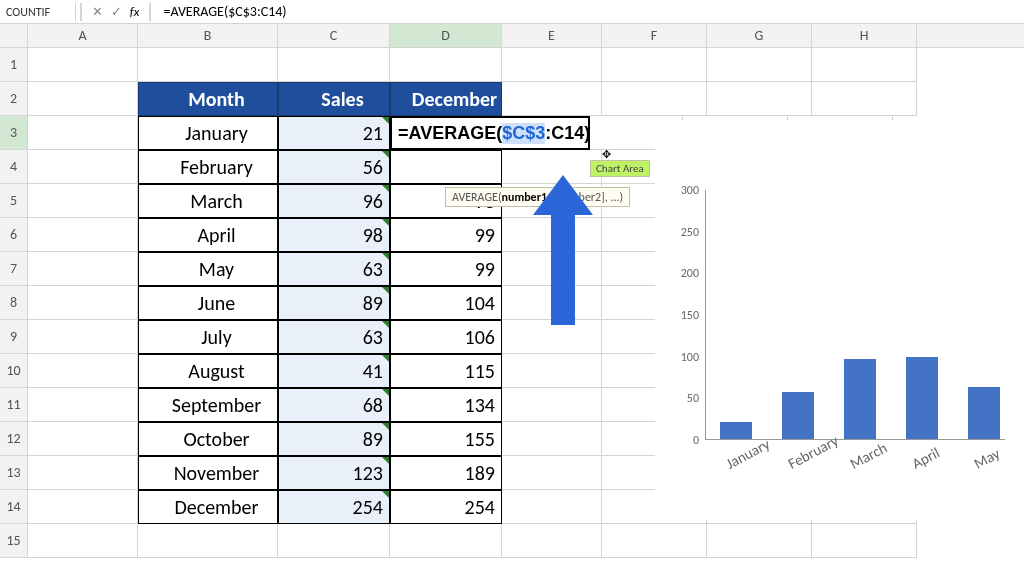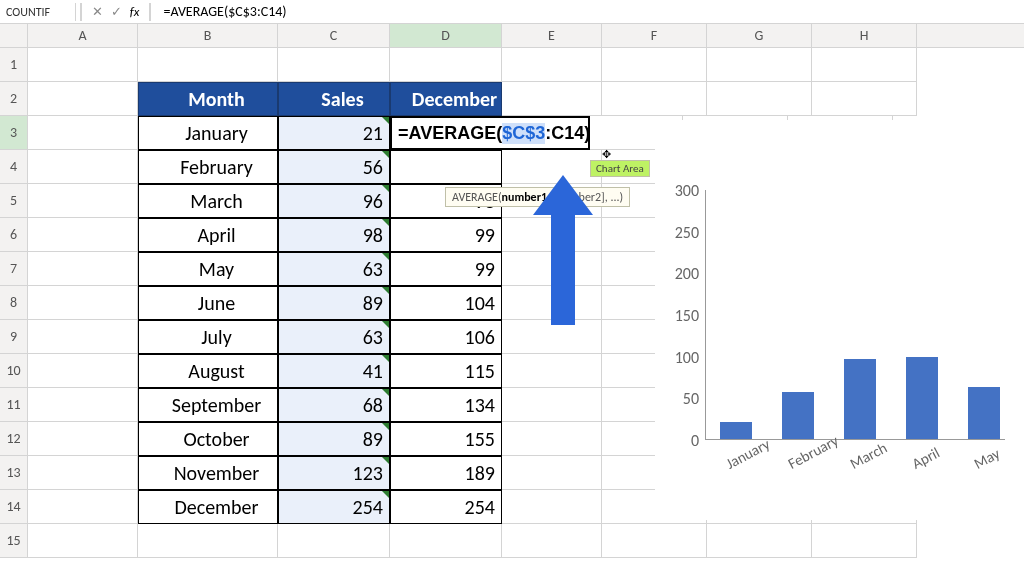--- a/index.html
+++ b/index.html
@@ -39,21 +39,21 @@
     .tooltip { position: absolute; top: 187px; left: 445px; background: #fffdf2; border: 1px solid #c0c0a8; font-size: 12px; padding: 2px 6px; color: #555; z-index: 6; }
     .tooltip b { color: #000; }
     
     .chart-tip { position: absolute; top: 160px; left: 590px; background: #bef264; border: 1px solid #c0c0a8; font-size: 11px; padding: 1px 5px; color: #444; z-index: 6; }
     
     .arrow { position: absolute; top: 175px; left: 533px; z-index: 10; }
     
     .chart { position: absolute; top: 120px; left: 655px; width: 360px; height: 400px; background: #fff; }
     .chart-plot { position: absolute; top: 70px; left: 50px; width: 300px; height: 250px; border-left: 1px solid #999; border-bottom: 1px solid #999; }
     .y-ticks { position: absolute; top: 70px; left: 0; width: 48px; height: 250px; }
-    .y-tick { position: absolute; right: 4px; font-size: 16px; color: #666; transform: translateY(-50%); }
+    .y-tick { position: absolute; right: 4px; font-size: 12px; color: #666; transform: translateY(-50%); }
     .bar { position: absolute; bottom: 0; width: 32px; background: #4472c4; }
     .x-labels { position: absolute; top: 325px; left: 50px; width: 300px; }
     .x-label { position: absolute; font-size: 15px; color: #666; transform: rotate(-28deg); transform-origin: left top; }
     
     .cursor-cross { position: absolute; top: 148px; left: 602px; font-size: 11px; color: #000; z-index: 7; }
     
     .wA{width:110px}.wB{width:140px}.wC{width:112px}.wD{width:112px}.wE{width:100px}.wF{width:105px}.wG{width:105px}.wH{width:105px}
   </style>
 </head>
 <body>

